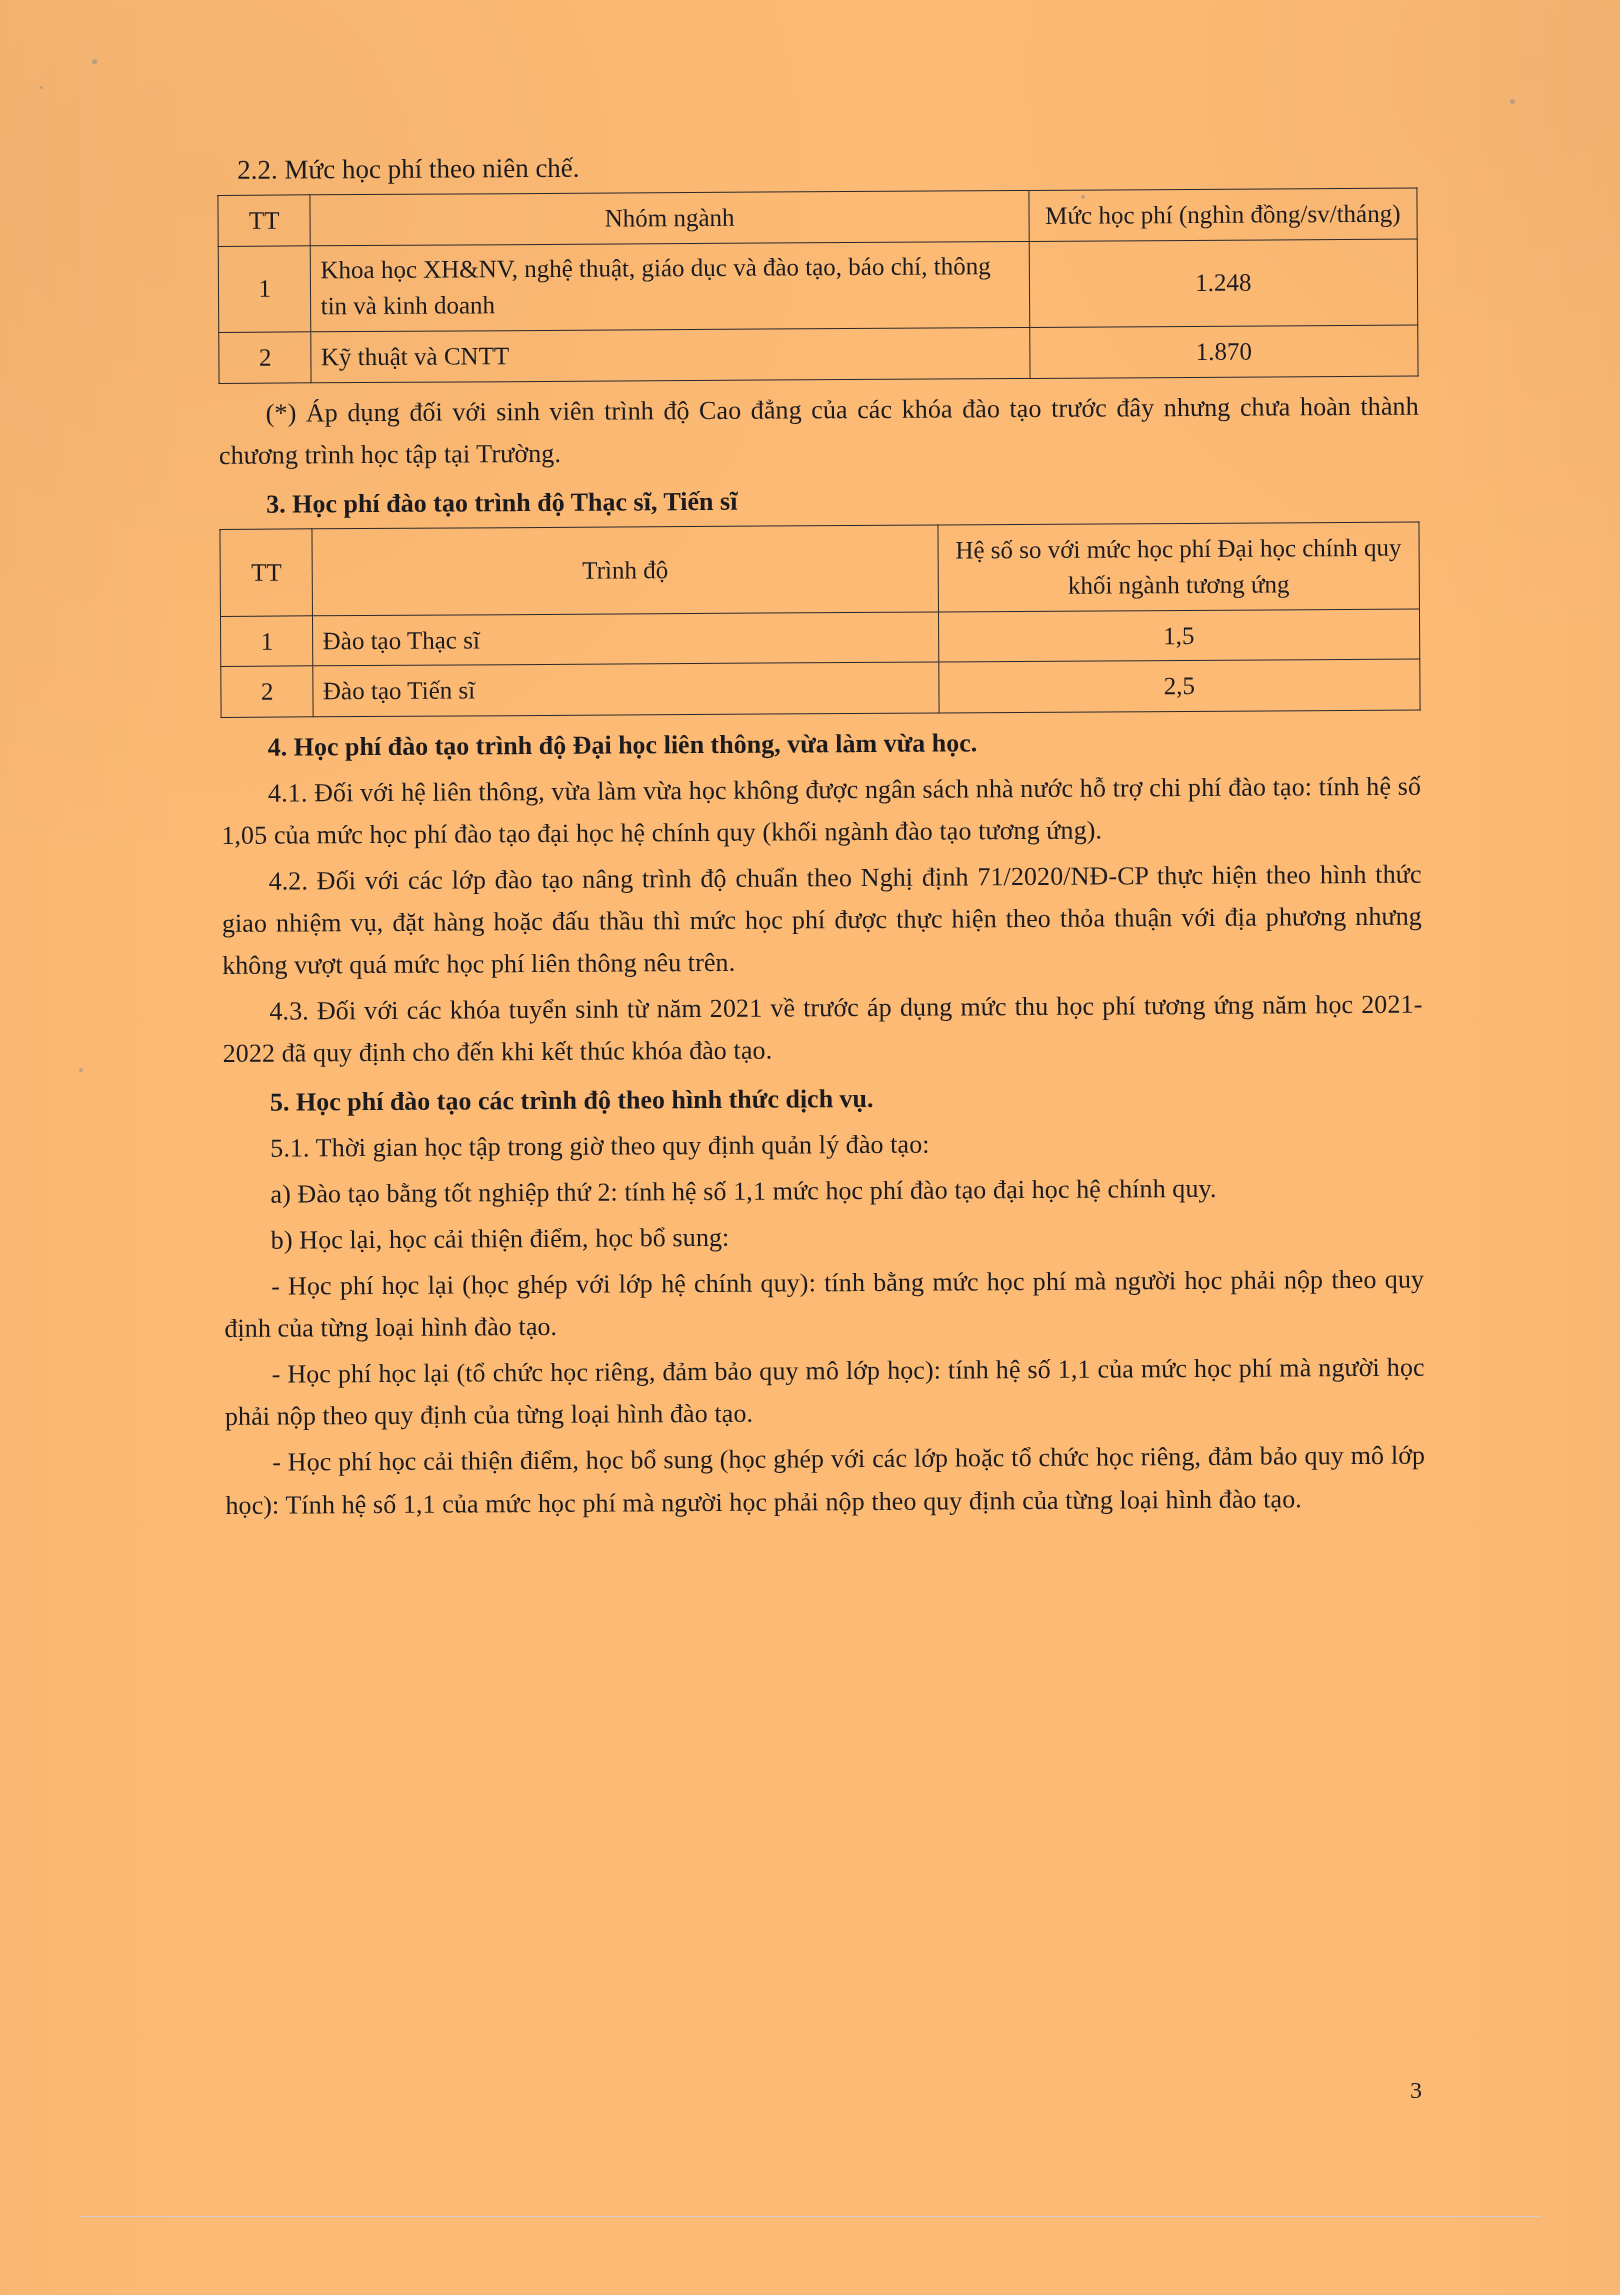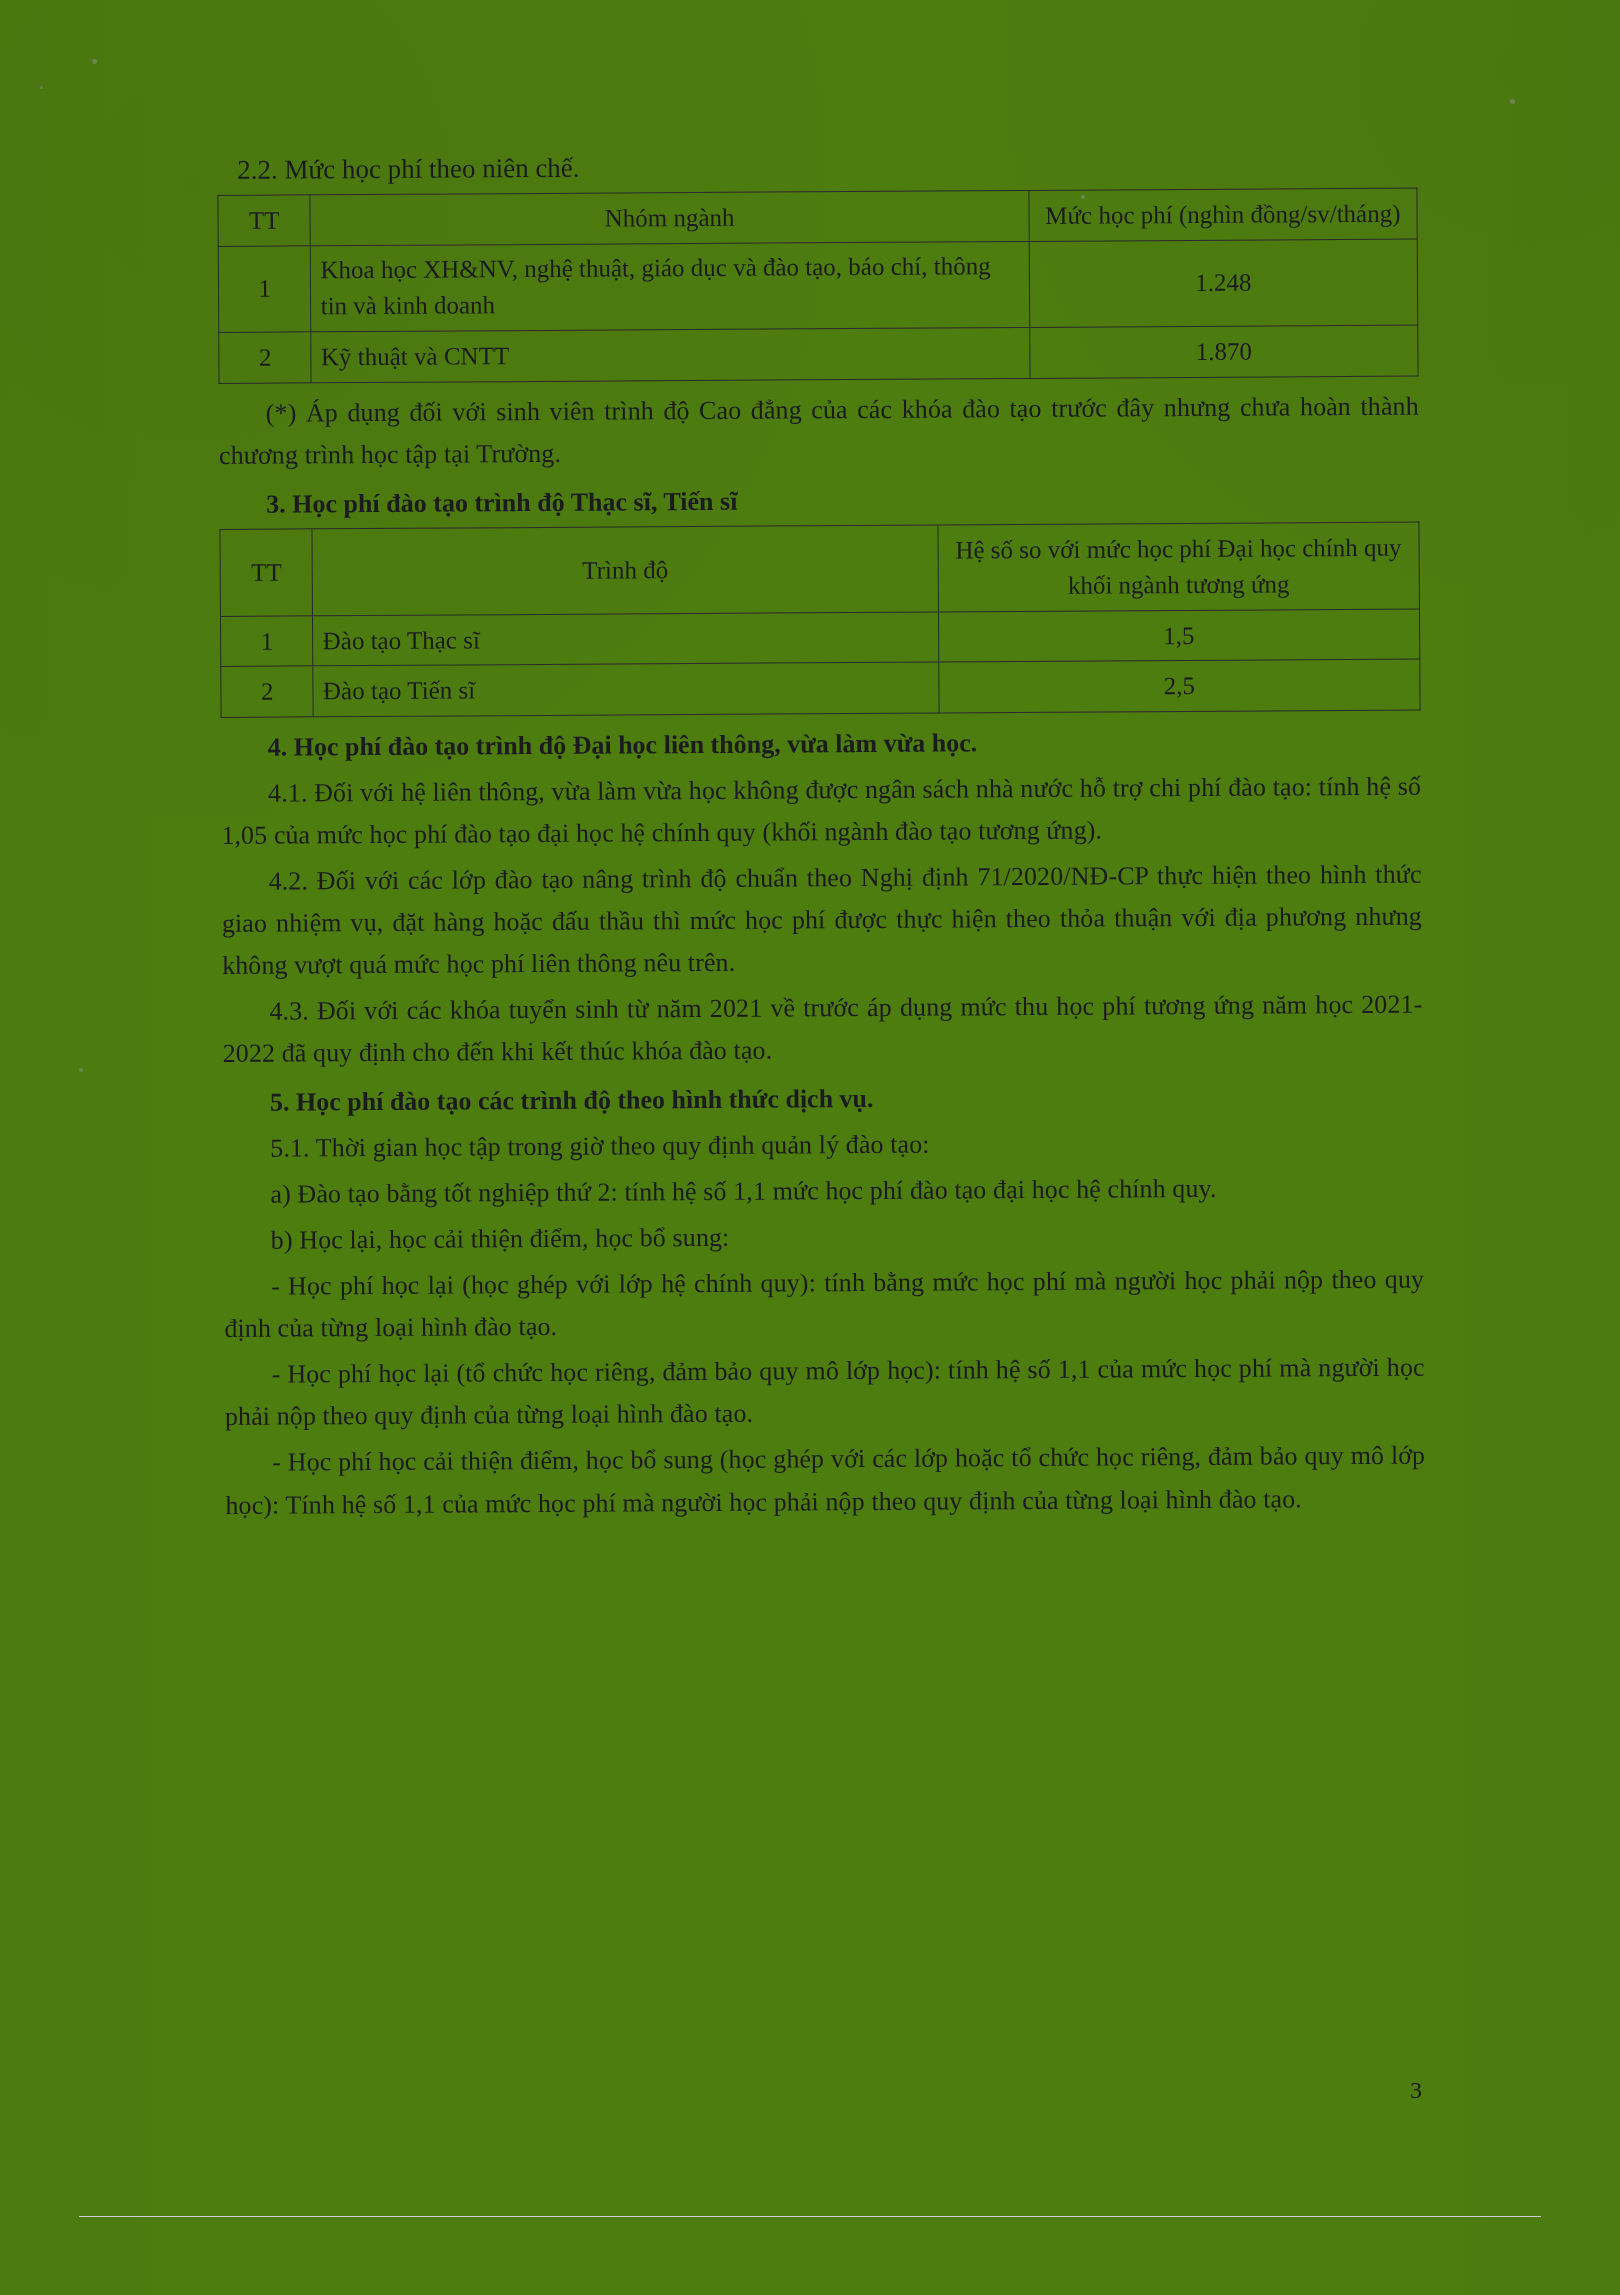--- a/index.html
+++ b/index.html
@@ -12,21 +12,21 @@
     height: 2295px;
     position: relative;
     font-family: "Liberation Serif", serif;
     color: #1b1b1f;
     overflow: hidden;
   }
   
   .page {
     position: absolute;
     inset: 0;
-    background: #4d7c0f;
+    background: #fdba74;
   }
   .scan-noise {
     position: absolute;
     inset: 0;
     pointer-events: none;
     background:
       radial-gradient(circle at 12% 8%, rgba(0,0,0,0.035), rgba(0,0,0,0) 28%),
       radial-gradient(circle at 94% 3%, rgba(0,0,0,0.03), rgba(0,0,0,0) 22%),
       linear-gradient(90deg, rgba(0,0,0,0.02) 0%, rgba(0,0,0,0) 12%, rgba(0,0,0,0) 88%, rgba(0,0,0,0.02) 100%);
   }

